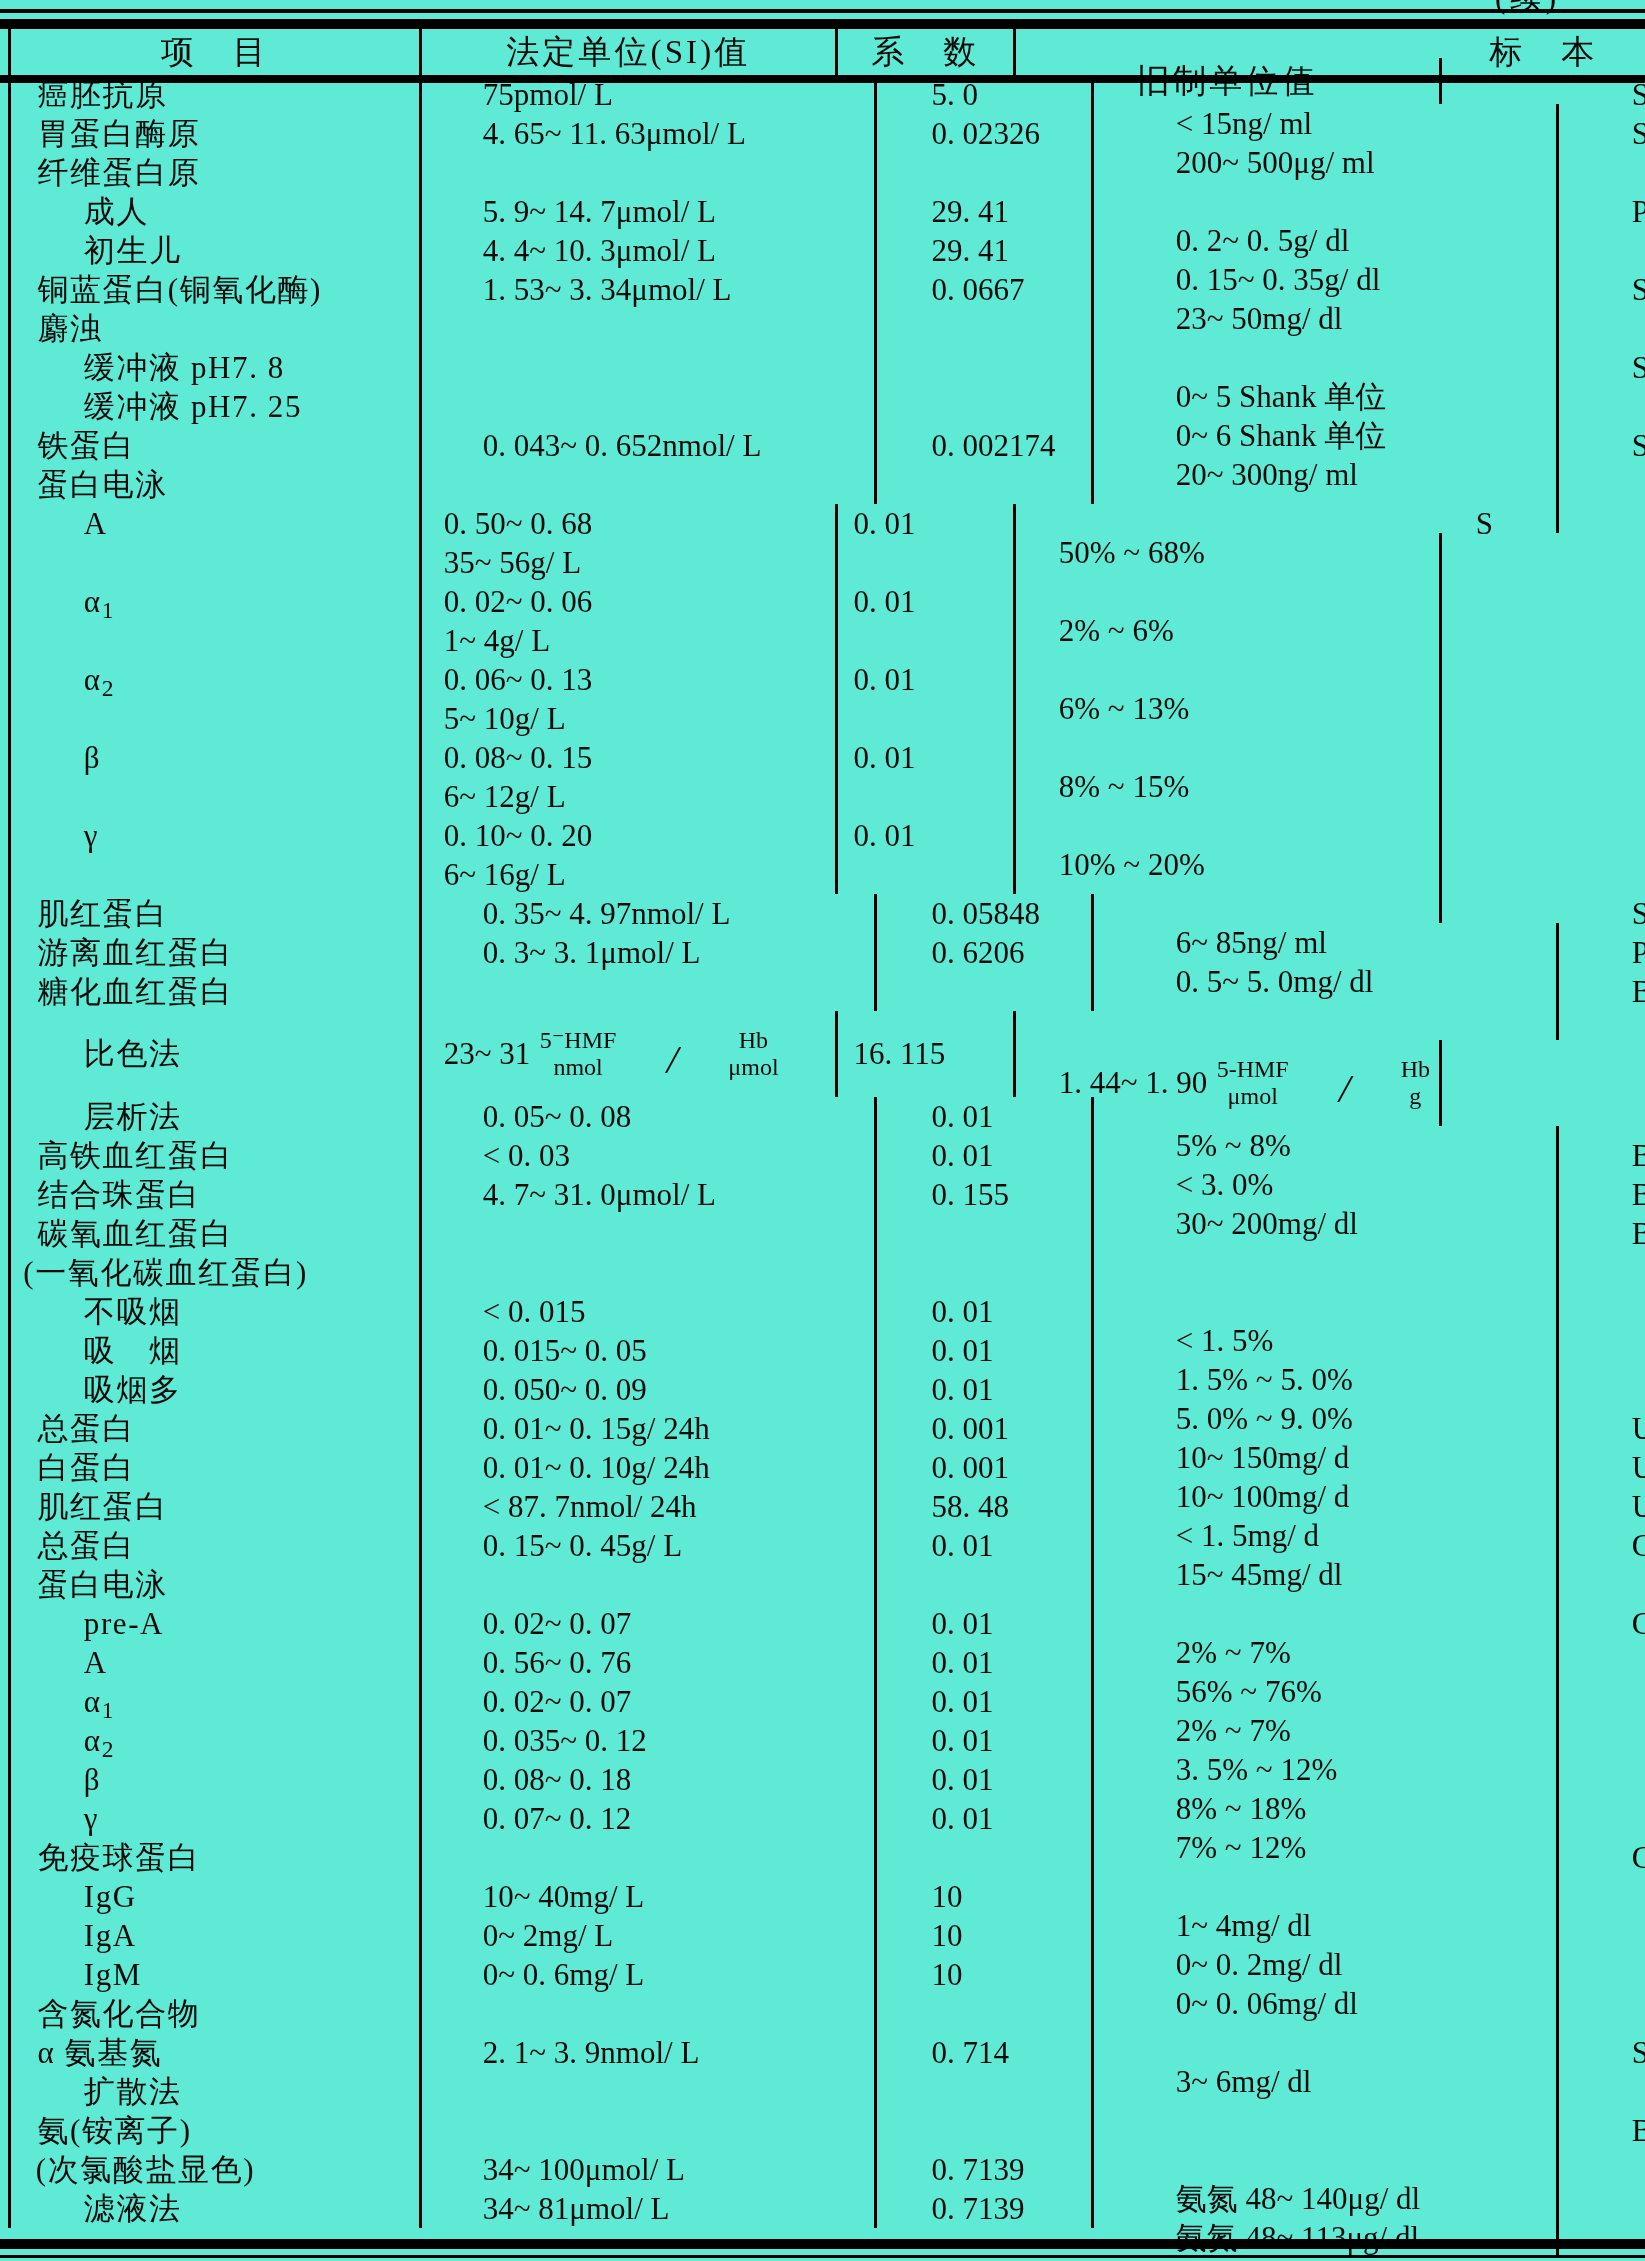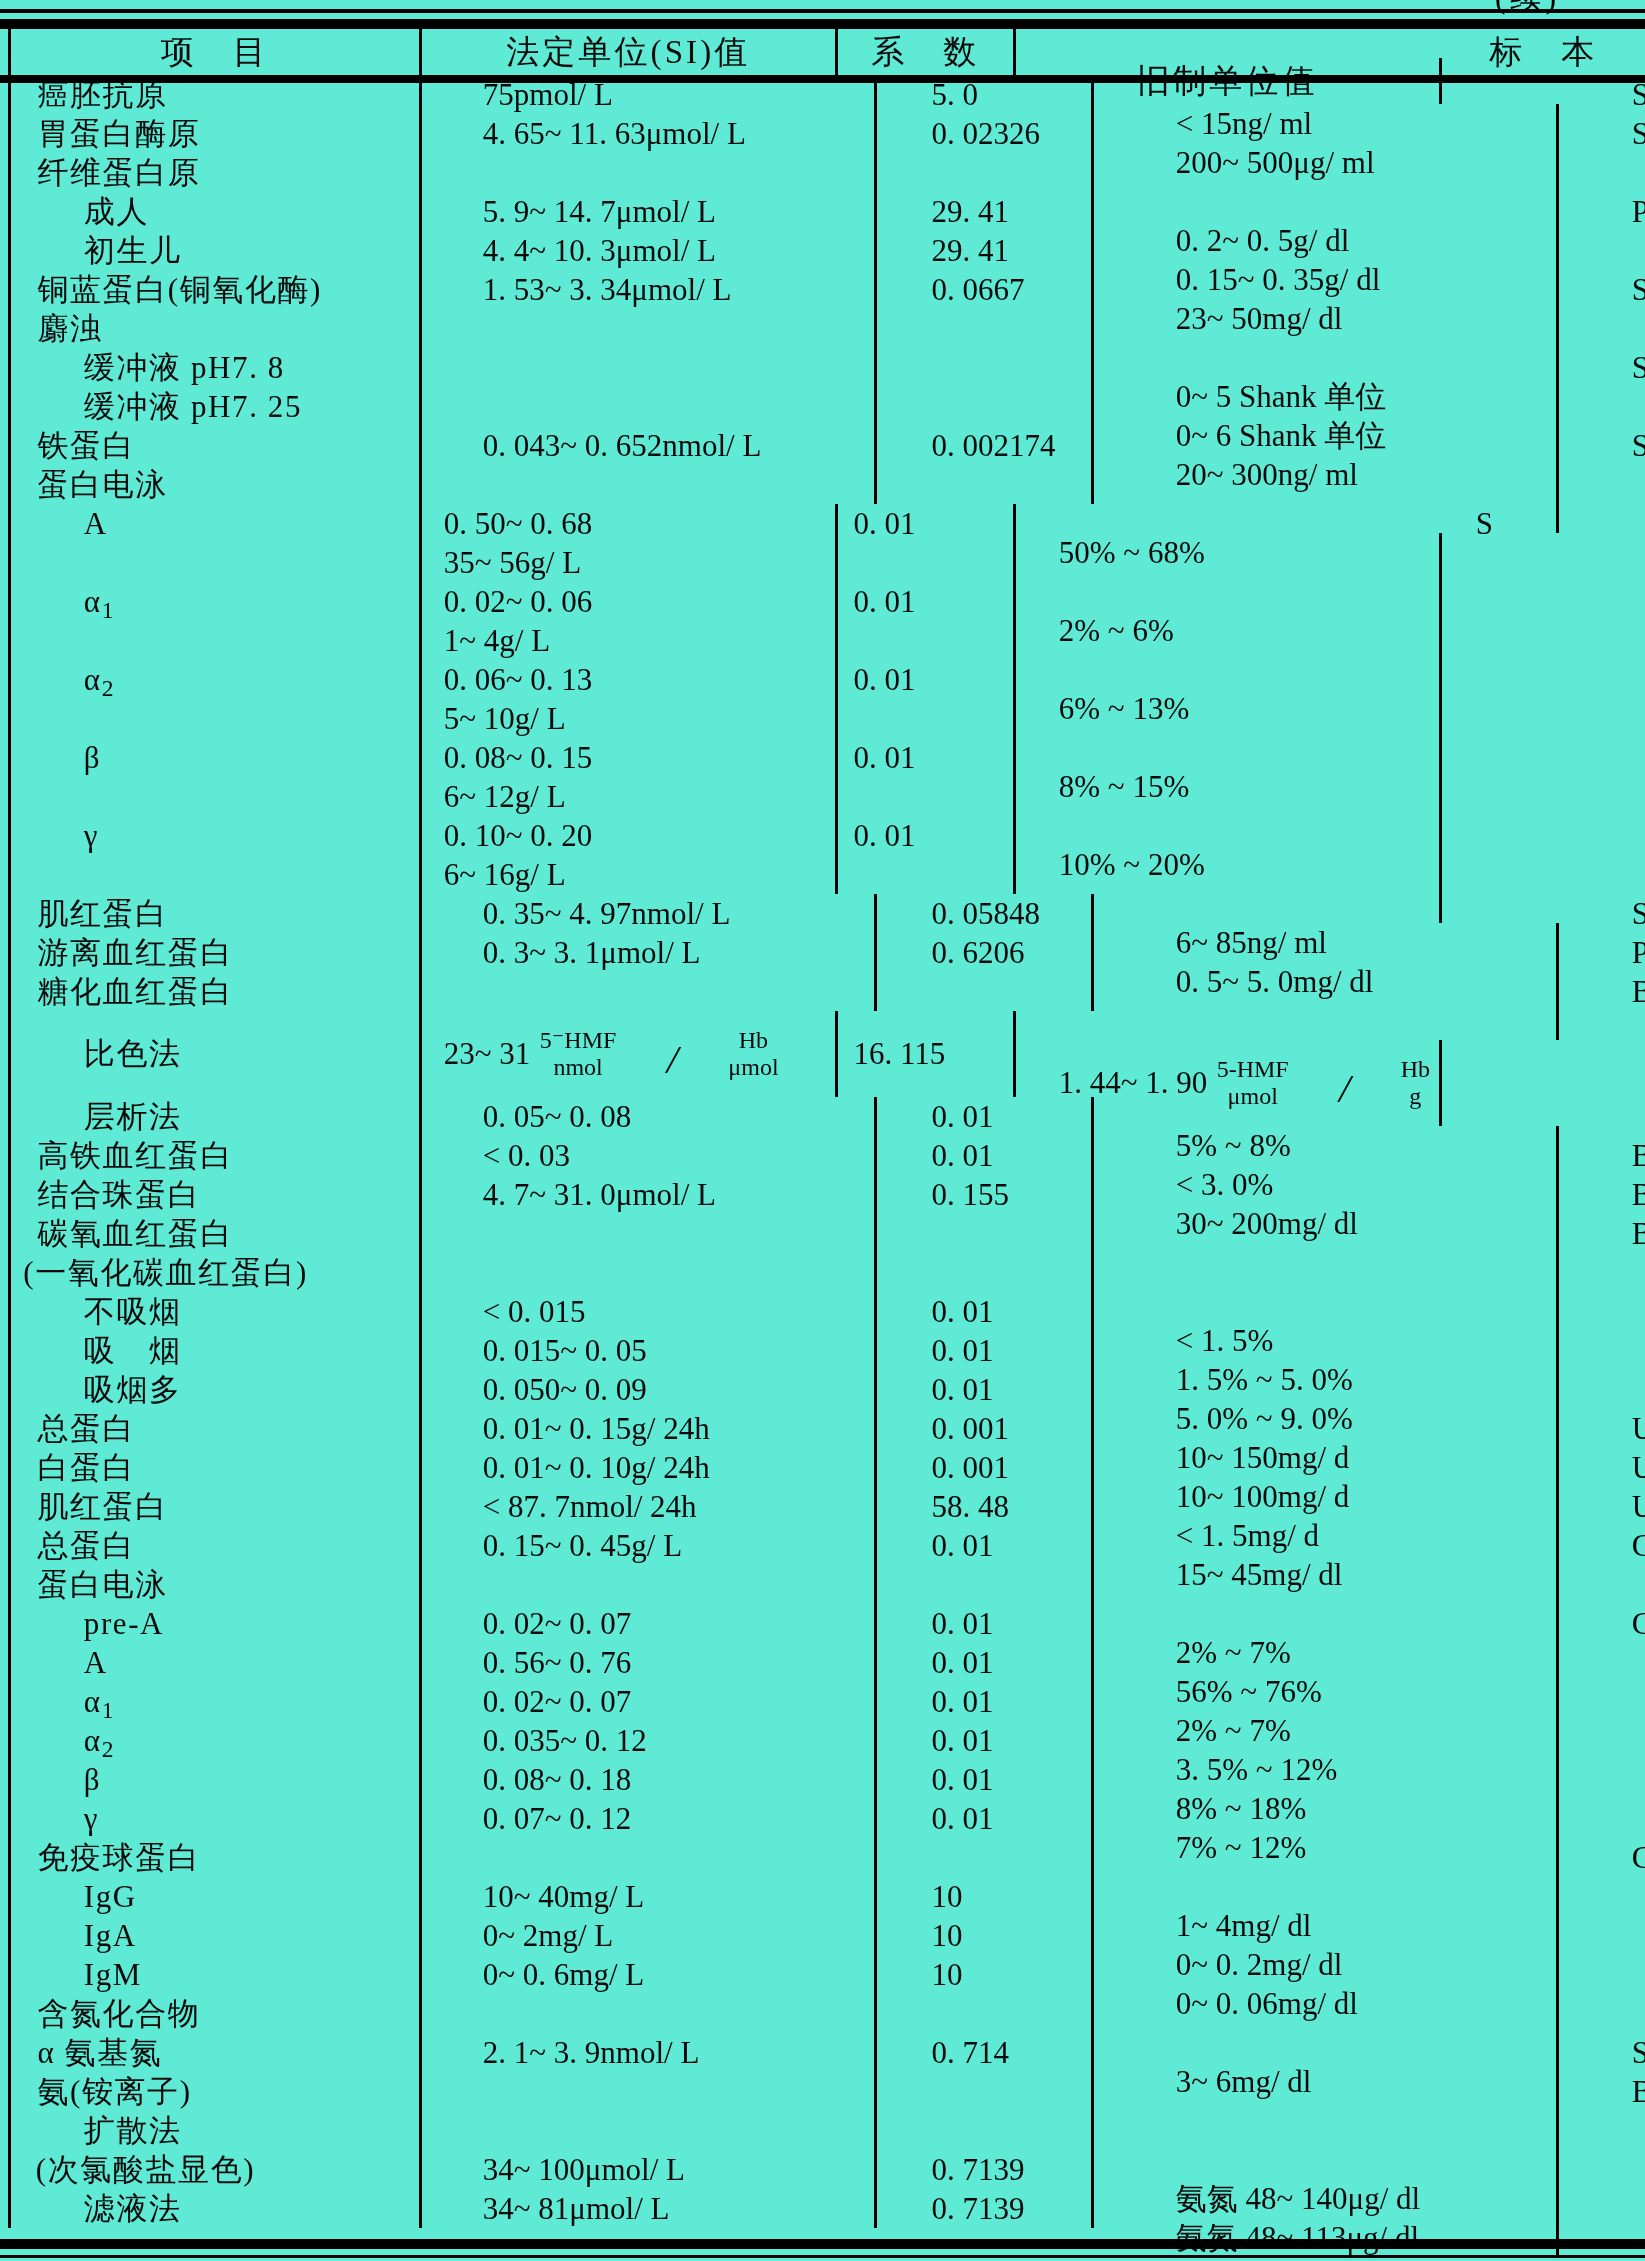--- a/index.html
+++ b/index.html
@@ -392,32 +392,32 @@
           <div class="c5 c-spec"></div>
         </div>
         <div class="trow r1">
           <div class="c1 c-item ind0">α 氨基氮</div>
           <div class="c2 c-si">2. 1~ 3. 9nmol/ L</div>
           <div class="c3 c-coef">0. 714</div>
           <div class="c4 c-old">3~ 6mg/ dl</div>
           <div class="c5 c-spec">S</div>
         </div>
         <div class="trow r1">
+          <div class="c1 c-item ind1">扩散法</div>
+          <div class="c2 c-si"></div>
+          <div class="c3 c-coef"></div>
+          <div class="c4 c-old"></div>
+          <div class="c5 c-spec"></div>
+        </div>
+        <div class="trow r1">
           <div class="c1 c-item ind0">氨(铵离子)</div>
           <div class="c2 c-si"></div>
           <div class="c3 c-coef"></div>
           <div class="c4 c-old"></div>
           <div class="c5 c-spec">B, P</div>
-        </div>
-        <div class="trow r1">
-          <div class="c1 c-item ind1">扩散法</div>
-          <div class="c2 c-si"></div>
-          <div class="c3 c-coef"></div>
-          <div class="c4 c-old"></div>
-          <div class="c5 c-spec"></div>
         </div>
         <div class="trow r1">
           <div class="c1 c-item pneg1">(次氯酸盐显色)</div>
           <div class="c2 c-si">34~ 100μmol/ L</div>
           <div class="c3 c-coef">0. 7139</div>
           <div class="c4 c-old">氨氮 48~ 140μg/ dl</div>
           <div class="c5 c-spec"></div>
         </div>
         <div class="trow r1">
           <div class="c1 c-item ind1">滤液法</div>

